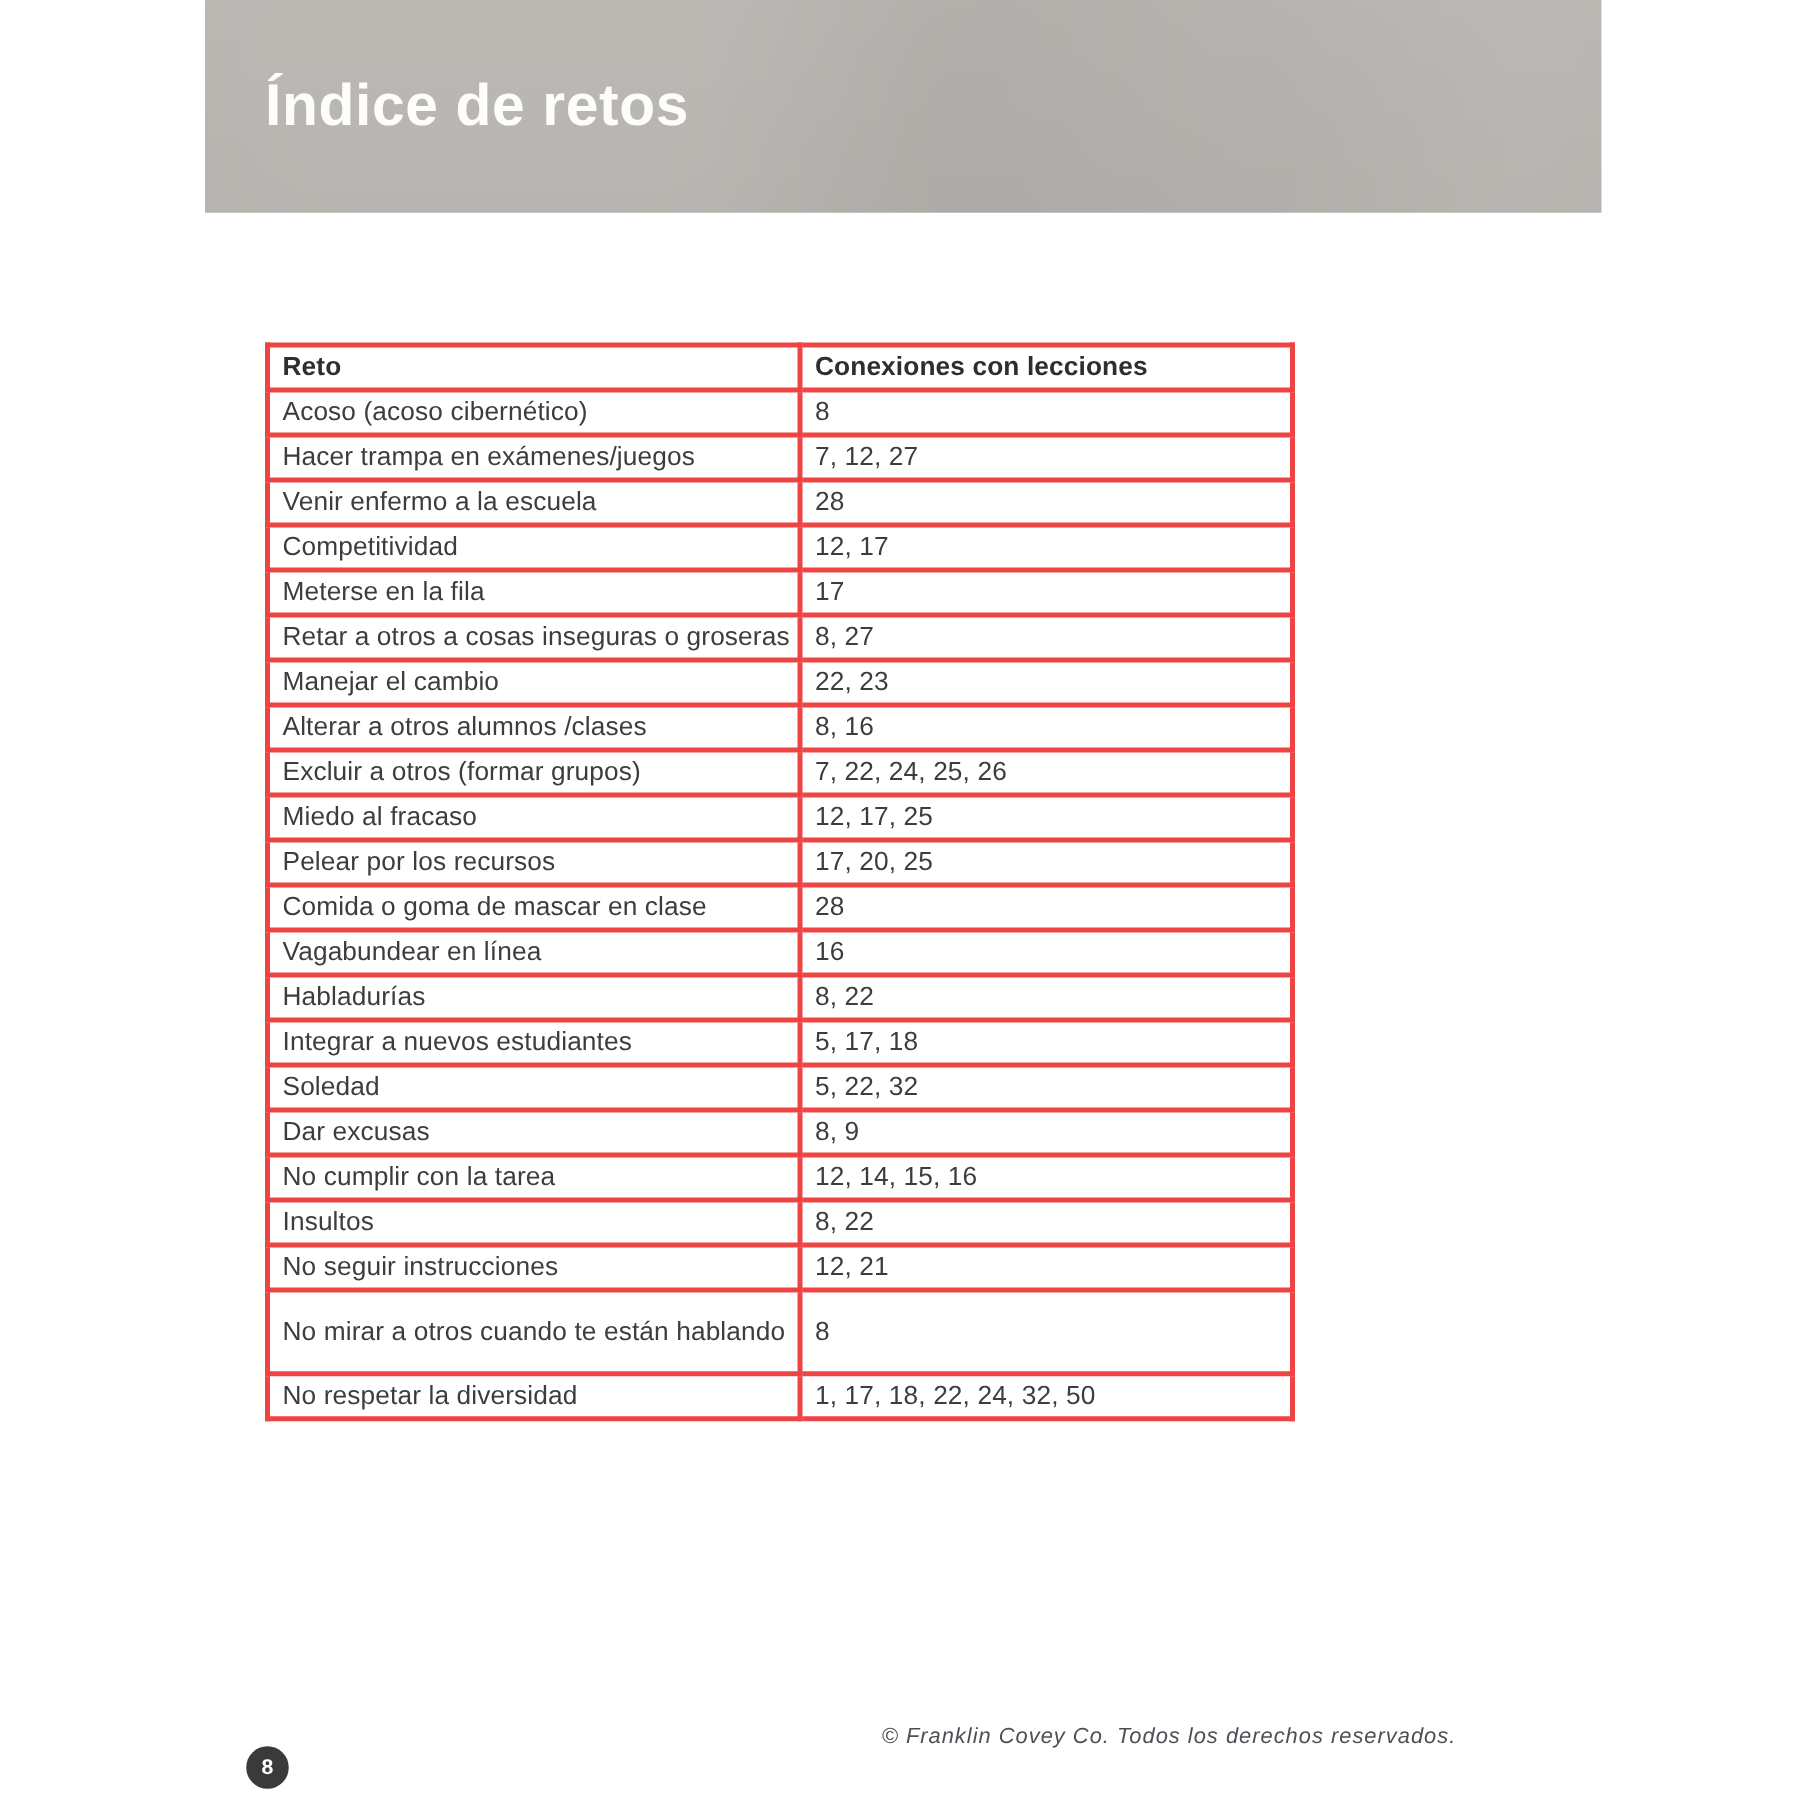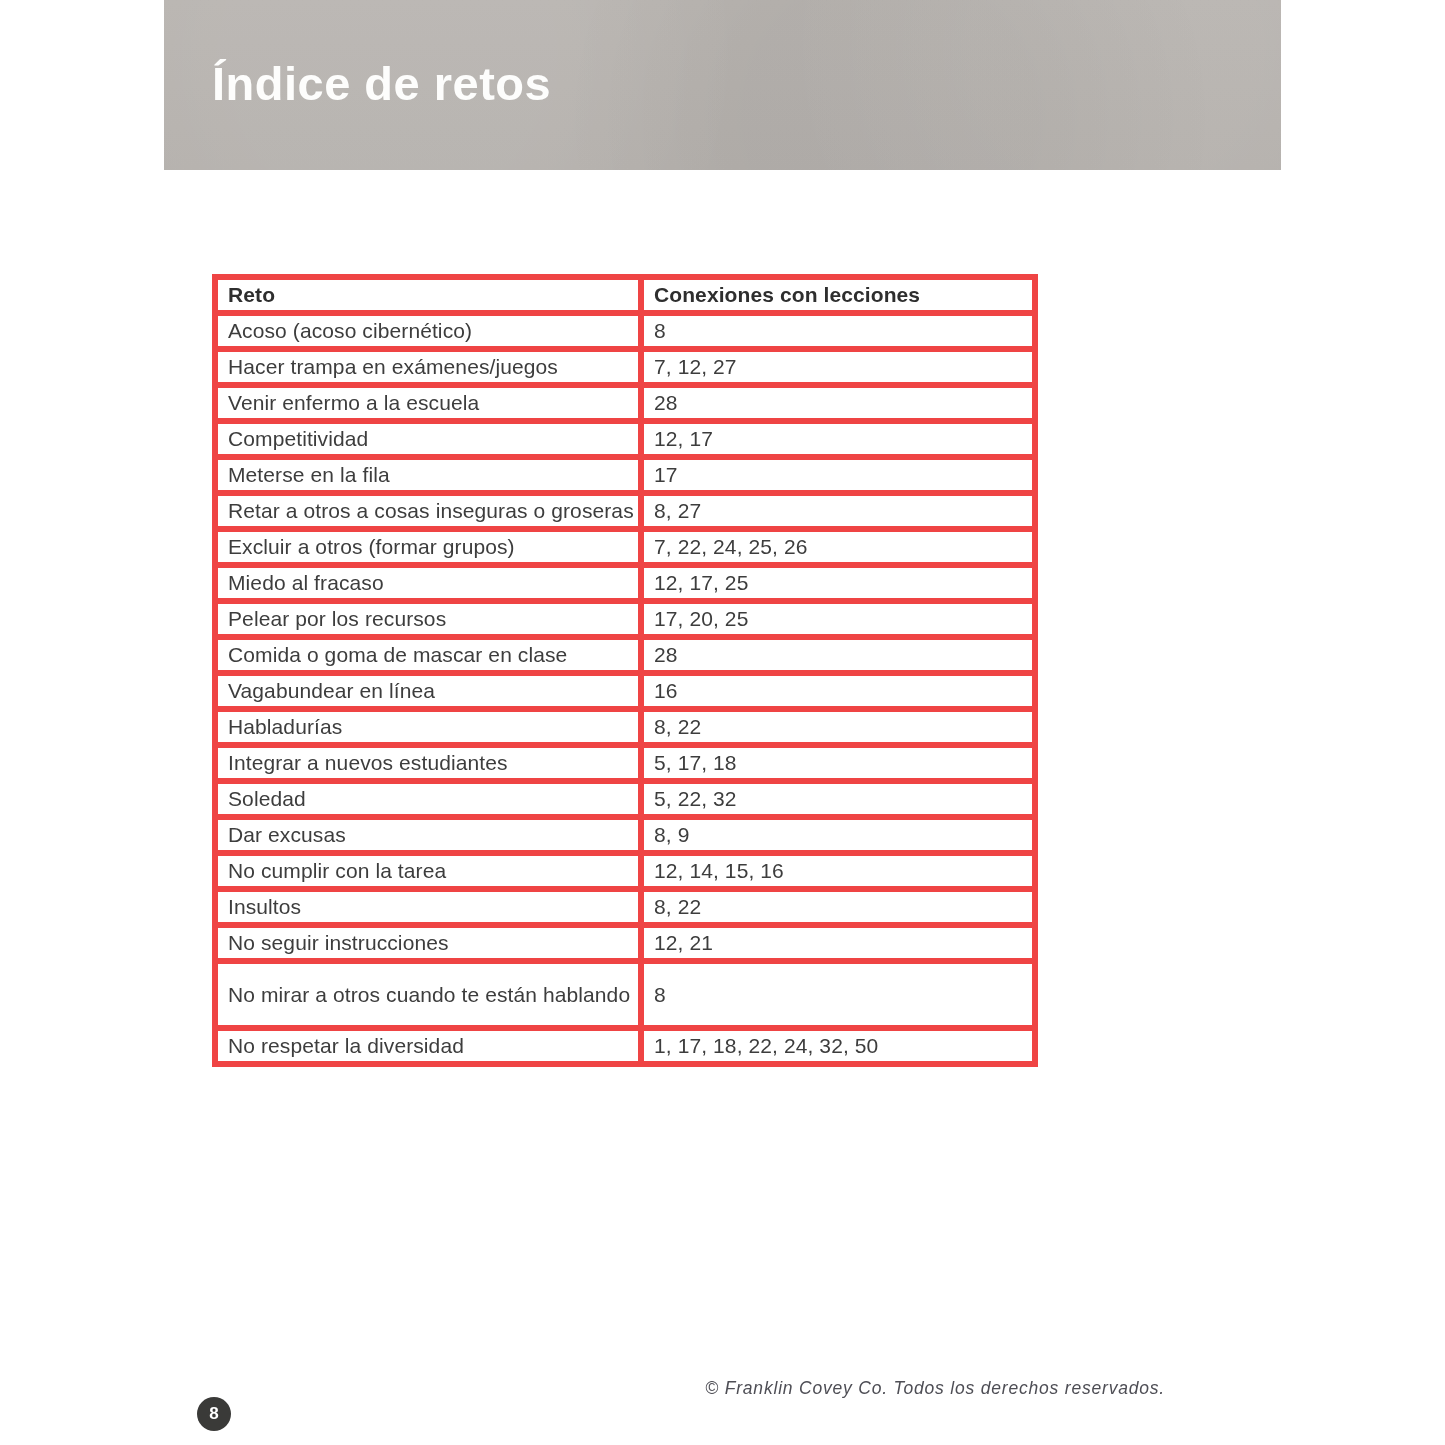--- a/index.html
+++ b/index.html
@@ -55,21 +55,21 @@
     width: 820px;
     border-collapse: collapse;
     table-layout: fixed;
   }
 
   .challenge-table col.col-reto { width: 426px; }
   .challenge-table col.col-lecciones { width: 394px; }
 
   .challenge-table th,
   .challenge-table td {
-    border: 6px solid #ef4444;
+    border: 4px solid #ef4444;
     height: 36px;
     padding: 2px 6px 2px 10px;
     vertical-align: middle;
     text-align: left;
     font-size: 21px;
     color: #3d3d3d;
     letter-spacing: 0.1px;
     white-space: nowrap;
     overflow: hidden;
   }
@@ -150,20 +150,28 @@
         </tr>
         <tr>
           <td>Meterse en la fila</td>
           <td>17</td>
         </tr>
         <tr>
           <td>Retar a otros a cosas inseguras o groseras</td>
           <td>8, 27</td>
         </tr>
         <tr>
+          <td>Manejar el cambio</td>
+          <td>22, 23</td>
+        </tr>
+        <tr>
+          <td>Alterar a otros alumnos /clases</td>
+          <td>8, 16</td>
+        </tr>
+        <tr>
           <td>Excluir a otros (formar grupos)</td>
           <td>7, 22, 24, 25, 26</td>
         </tr>
         <tr>
           <td>Miedo al fracaso</td>
           <td>12, 17, 25</td>
         </tr>
         <tr>
           <td>Pelear por los recursos</td>
           <td>17, 20, 25</td>

